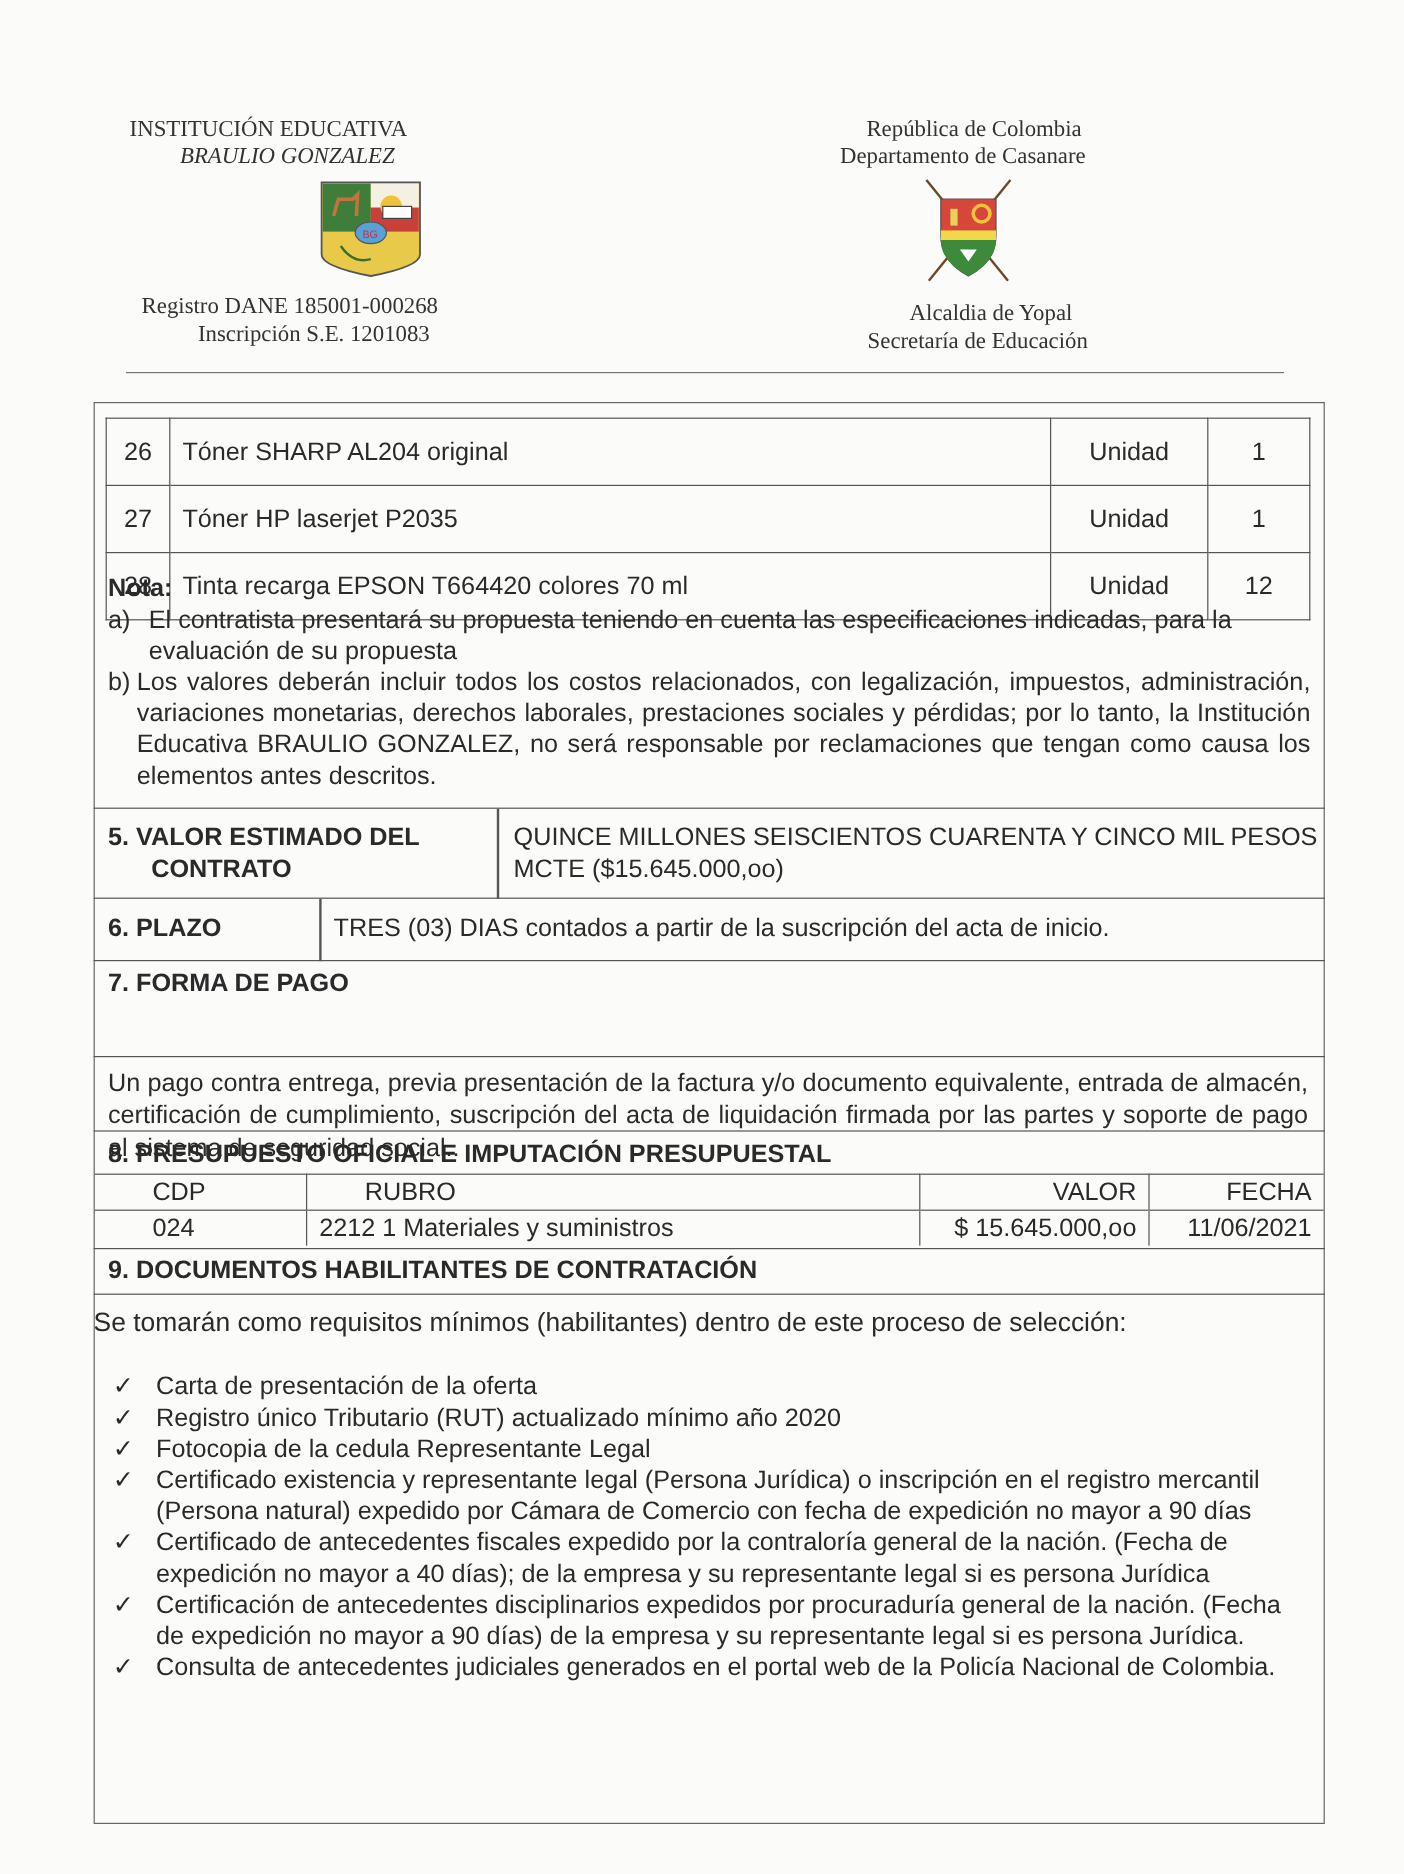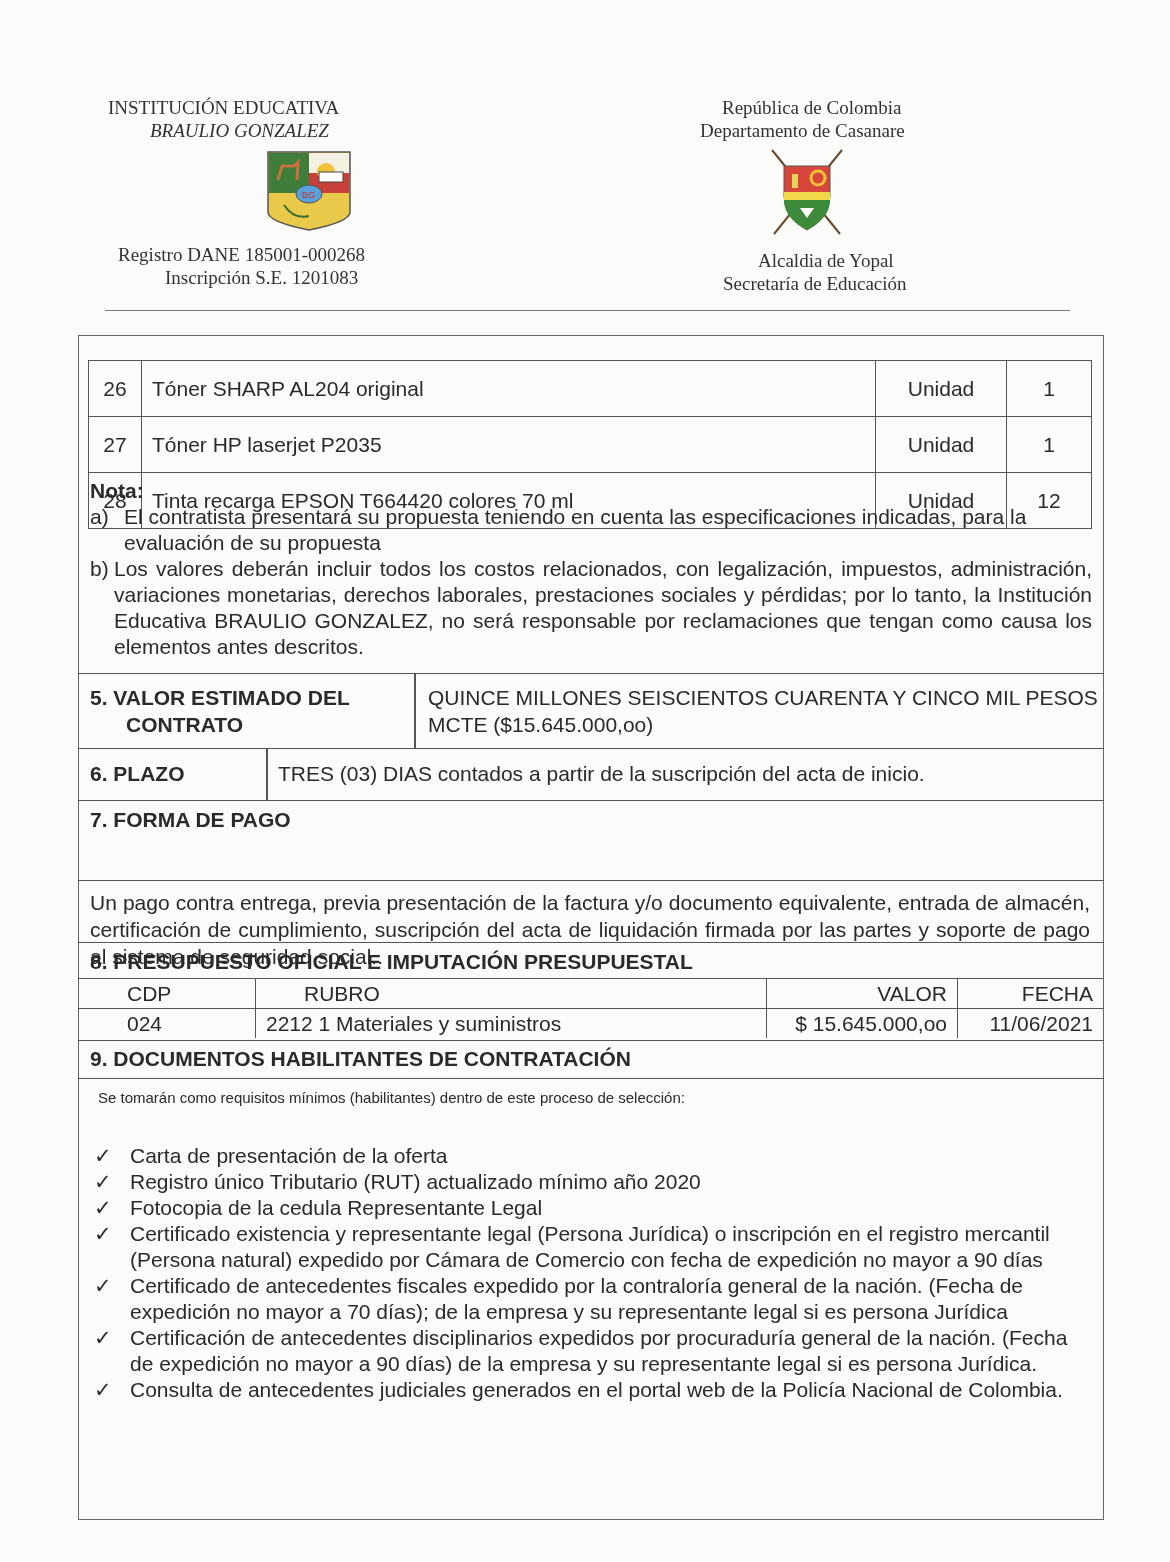--- a/index.html
+++ b/index.html
@@ -16,21 +16,21 @@
   .shield-l { margin: 8px 0 0 118px; width: 90px; height: 82px; }
   .hdr-right { position: absolute; left: 690px; top: 96px; width: 270px; font-size: 19px; line-height: 23px; color: #333; }
   .hdr-right .l1 { padding-left: 32px; }
   .hdr-right .l2 { padding-left: 10px; }
   .hdr-right .l3 { padding-left: 68px; margin-top: 6px; }
   .hdr-right .l4 { padding-left: 33px; }
   .shield-r { margin: 4px 0 0 74px; width: 86px; height: 92px; }
   .hr { position: absolute; left: 105px; top: 310px; width: 965px; height: 1px; background: #777; }
 
   .frame { position: absolute; left: 78px; top: 335px; width: 1026px; height: 1185px; border: 1.5px solid #666; box-sizing: border-box; }
-  .items { position: absolute; left: 88px; top: 360px; width: 1004px; border-collapse: collapse; font-size: 21px; }
+  .items { position: absolute; left: 88px; top: 348px; width: 1004px; border-collapse: collapse; font-size: 21px; }
   .items td { border: 1.5px solid #555; height: 31px; padding: 12px 10px; }
   .items td.n { width: 52px; text-align: center; padding: 0; }
   .items td.u { width: 110px; text-align: center; }
   .items td.q { width: 64px; text-align: center; }
 
   .note { position: absolute; left: 90px; top: 478px; width: 1002px; font-size: 21px; line-height: 26px; }
   .note .title { font-weight: bold; }
   .note .row { display: flex; }
   .note .lbl { width: 34px; flex: none; }
   .note .lbl.b { width: 24px; }
@@ -56,21 +56,21 @@
   .budget { position: absolute; left: 79px; top: 978px; width: 1024px; border-collapse: collapse; font-size: 21px; }
   .budget td { border-top: 1.5px solid #555; border-right: 1.5px solid #555; height: 29px; padding: 0 10px; }
   .budget td:last-child { border-right: none; margin-top: 36px; }
   .budget .hd td { font-weight: normal; }
   .budget .c1 { width: 118px; padding-left: 48px; }
   .budget .c3 { width: 170px; text-align: right; }
   .budget .c4 { width: 125px; text-align: right; }
   .s9 { top: 1040px; height: 38px; }
   .s9 .lab { position: absolute; left: 12px; top: 6px; }
   .s9b { top: 1078px; height: 440px; }
-  .s9b .intro { position: absolute; left: 20px; top: 10px; font-size: 15px; }
+  .s9b .intro { position: absolute; left: 0; top: 10px; font-size: 22px; }
   .checks { position: absolute; left: 16px; top: 64px; width: 990px; font-size: 21px; line-height: 26px; }
   .checks .ci { display: flex; }
   .checks .mark { width: 36px; flex: none; }
 </style>
 </head>
 <body>
 
 <div class="hdr-left serif">
   <div class="l1">INSTITUCIÓN EDUCATIVA</div>
   <div class="l2">BRAULIO GONZALEZ</div>
@@ -205,21 +205,21 @@
     <div class="ci">
         <span class="mark">✓</span>
         <span>Fotocopia de la cedula Representante Legal</span>
       </div>
     <div class="ci">
         <span class="mark">✓</span>
         <span>Certificado existencia y representante legal (Persona Jurídica) o inscripción en el registro mercantil (Persona natural) expedido por Cámara de Comercio con fecha de expedición no mayor a 90 días</span>
       </div>
     <div class="ci">
         <span class="mark">✓</span>
-        <span>Certificado de antecedentes fiscales expedido por la contraloría general de la nación. (Fecha de expedición no mayor a 70 días); de la empresa y su representante legal si es persona Jurídica</span>
+        <span>Certificado de antecedentes fiscales expedido por la contraloría general de la nación. (Fecha de expedición no mayor a 40 días); de la empresa y su representante legal si es persona Jurídica</span>
       </div>
     <div class="ci">
         <span class="mark">✓</span>
         <span>Certificación de antecedentes disciplinarios expedidos por procuraduría general de la nación. (Fecha de expedición no mayor a 90 días) de la empresa y su representante legal si es persona Jurídica.</span>
       </div>
     <div class="ci">
         <span class="mark">✓</span>
         <span>Consulta de antecedentes judiciales generados en el portal web de la Policía Nacional de Colombia.</span>
       </div>
   </div>

